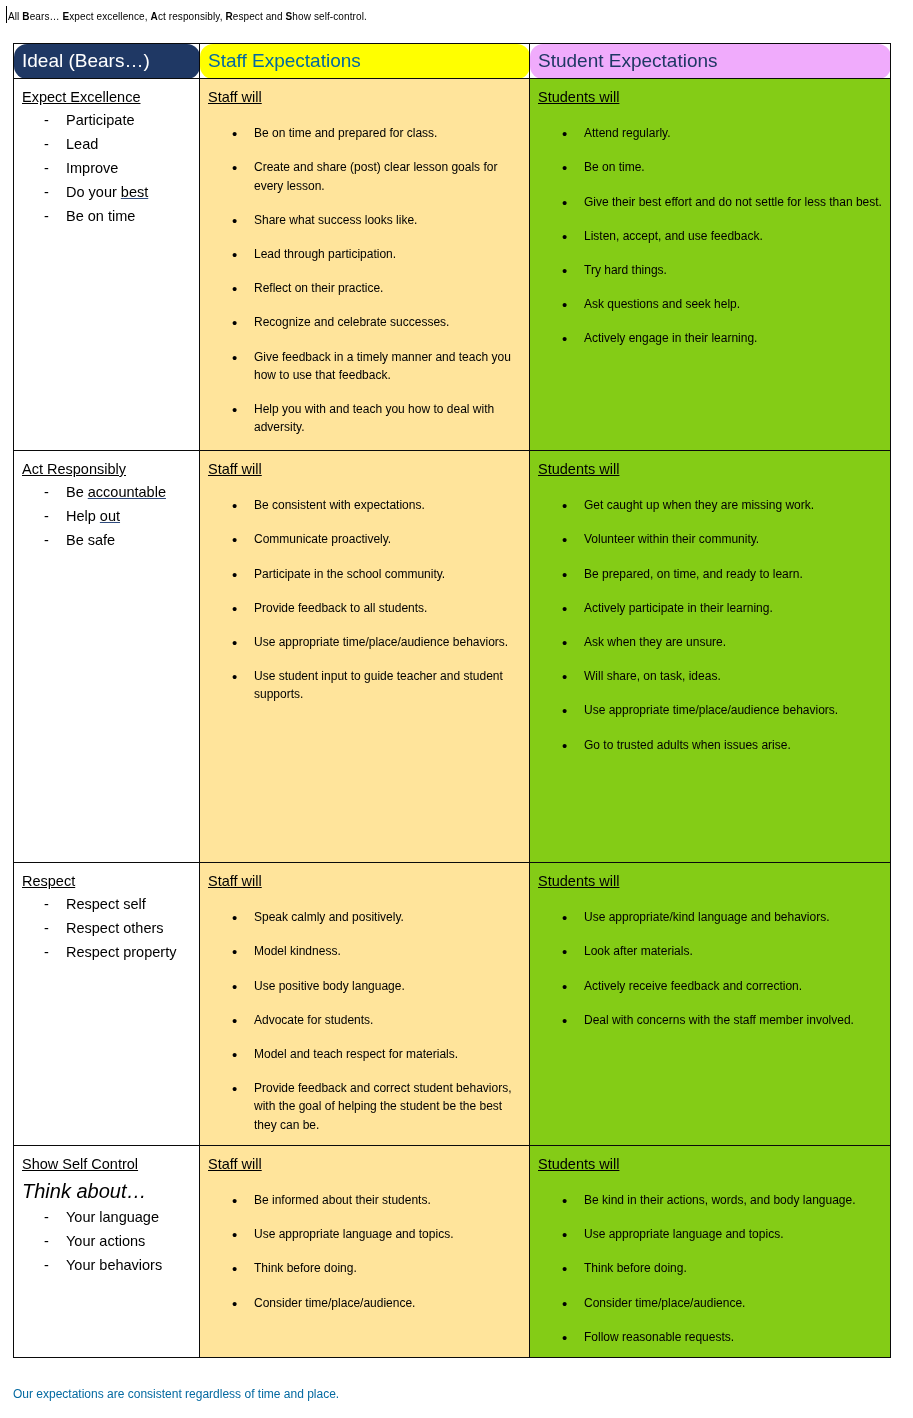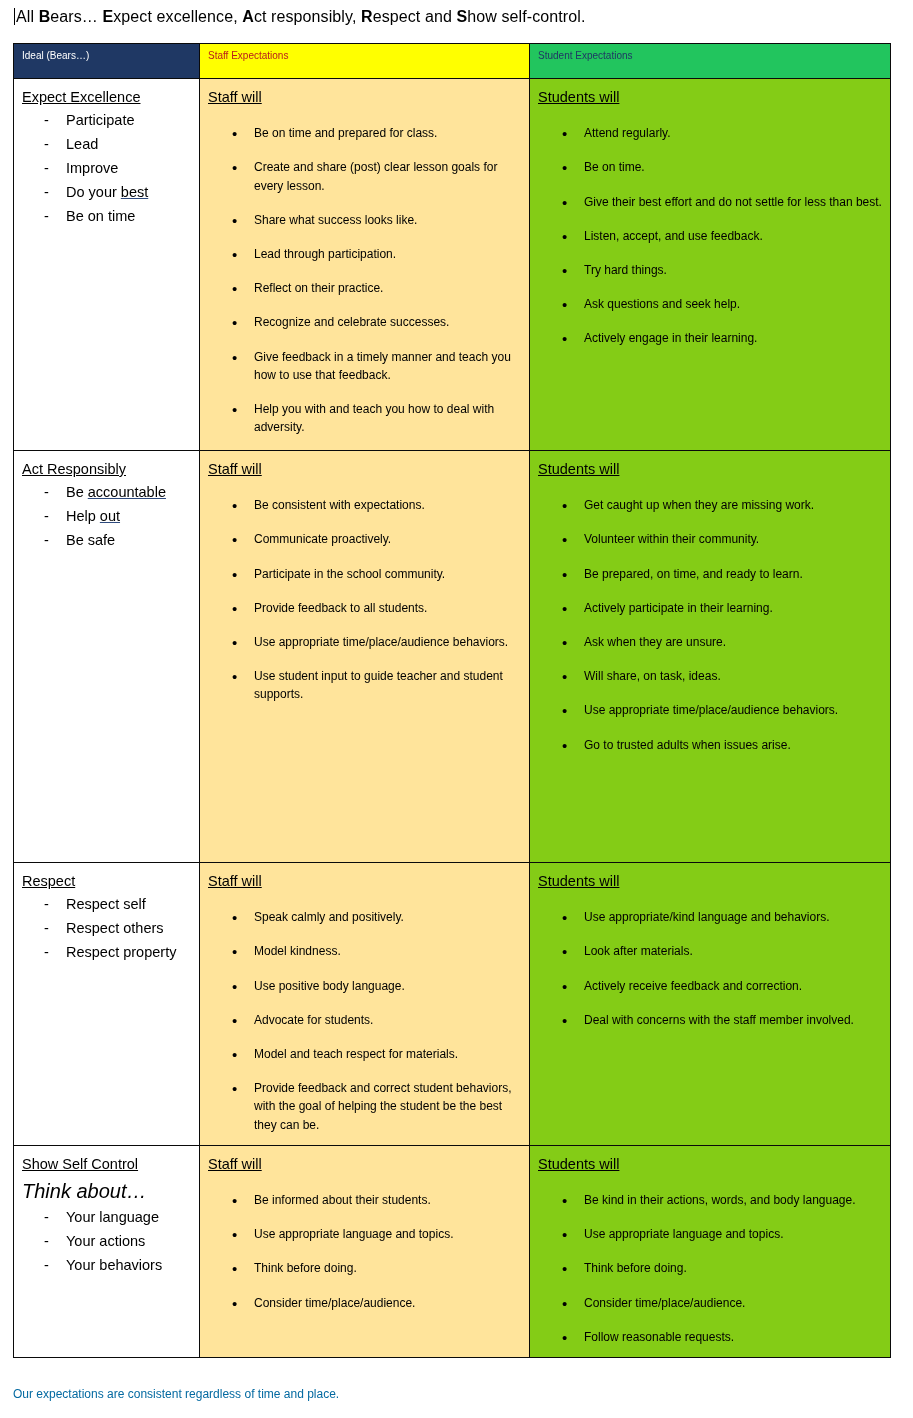--- a/index.html
+++ b/index.html
@@ -19,24 +19,24 @@
   .page {
     position: relative;
     width: 913px;
     height: 1418px;
     box-sizing: border-box;
   }
 
   
   .title-line {
     position: absolute;
-    left: 14px;
+    left: 6px;
     top: 6px;
     width: 880px;
-    font-size: 16px;
+    font-size: 10px;
     line-height: 22px;
     white-space: nowrap;
     letter-spacing: 0.1px;
   }
   .title-line .caret {
     display: inline-block;
     width: 1px;
     height: 17px;
     background: #000;
     vertical-align: -3px;
@@ -62,29 +62,30 @@
     margin: 0;
   }
 
   col.c-ideal   { width: 186px; }
   col.c-staff   { width: 330px; }
   col.c-student { width: 361px; }
 
   
   .hdr {
     height: 35px;
-    font-size: 10px;
+    font-size: 19px;
     font-weight: normal;
     text-align: left;
     padding: 6px 0 0 8px !important;
     box-sizing: border-box;
+    border-radius: 13px;
   }
   .hdr-ideal   { background: #1F3864; color: #ffffff; }
-  .hdr-staff   { background: #FFFF00; color: #b91c1c; }
-  .hdr-student { background: #22c55e; color: #1F3864; }
+  .hdr-staff   { background: #FFFF00; color: #0369a1; }
+  .hdr-student { background: #f0abfc; color: #1F3864; }
 
   
   .cell {
     padding: 7px 8px 10px 8px !important;
     font-size: 14.5px;
     line-height: 1.52;
     box-sizing: border-box;
   }
   .cell-ideal   { background: #ffffff; }
   .cell-staff   { background: #FFE49B; }

